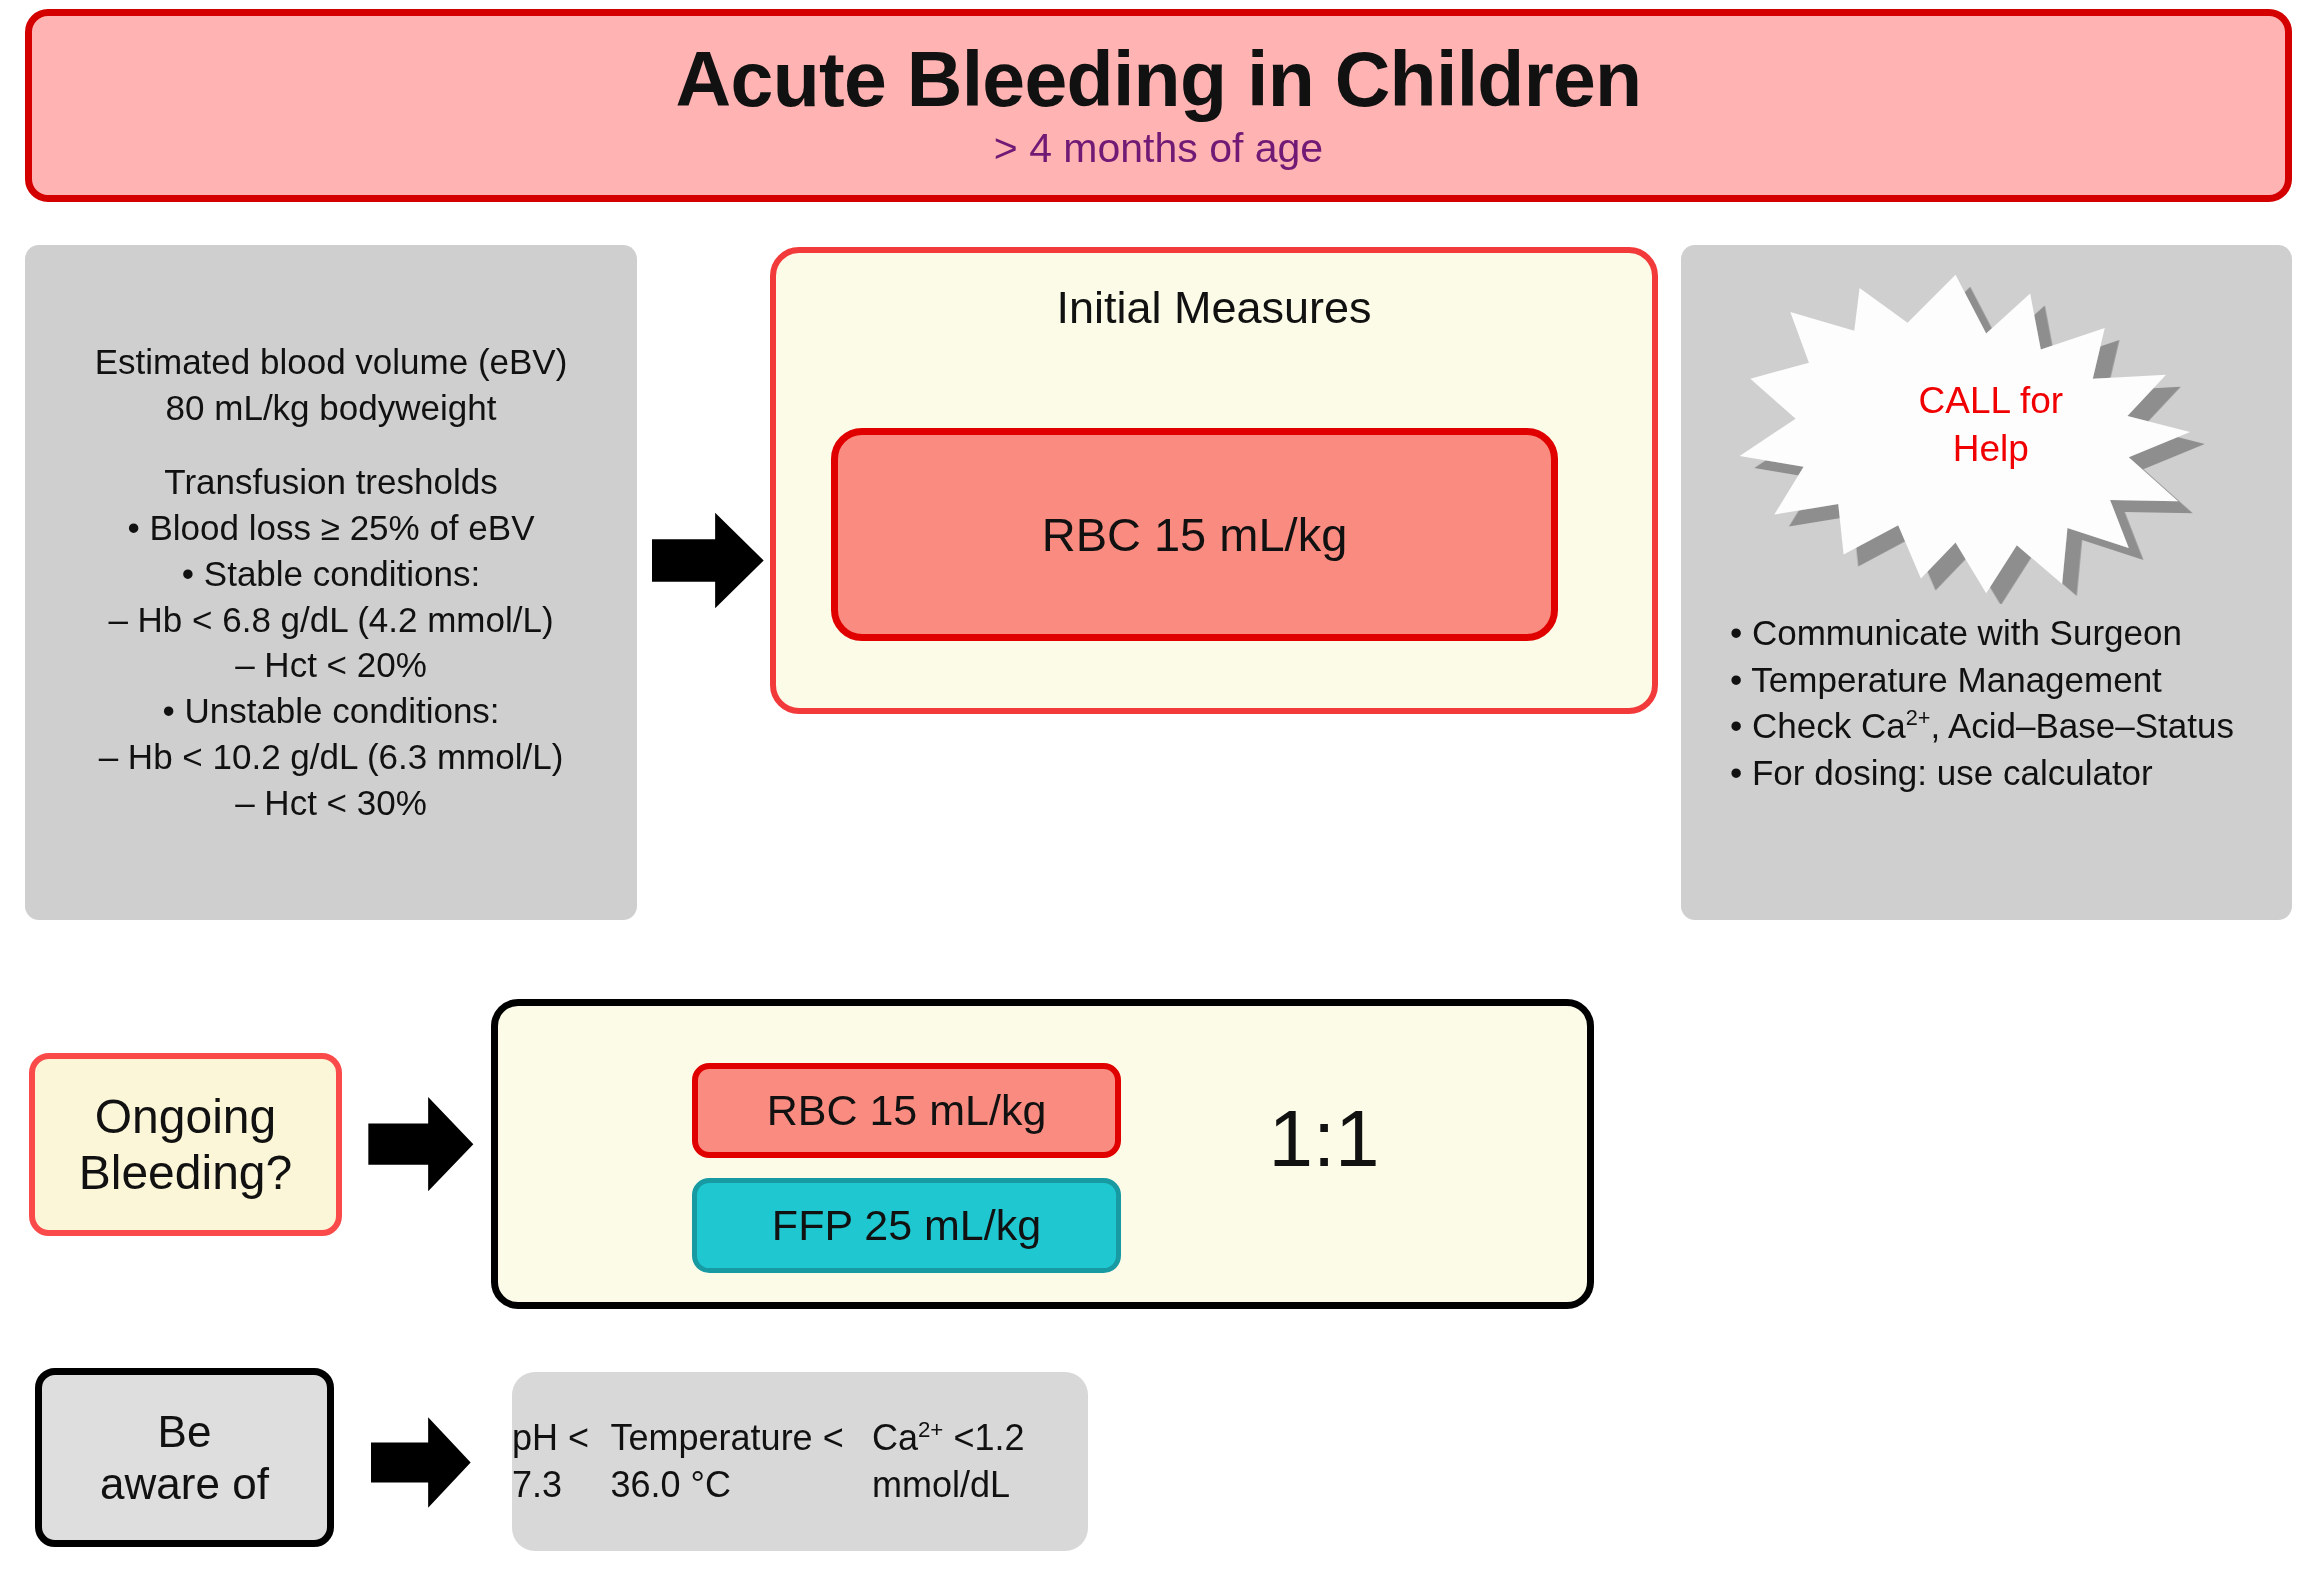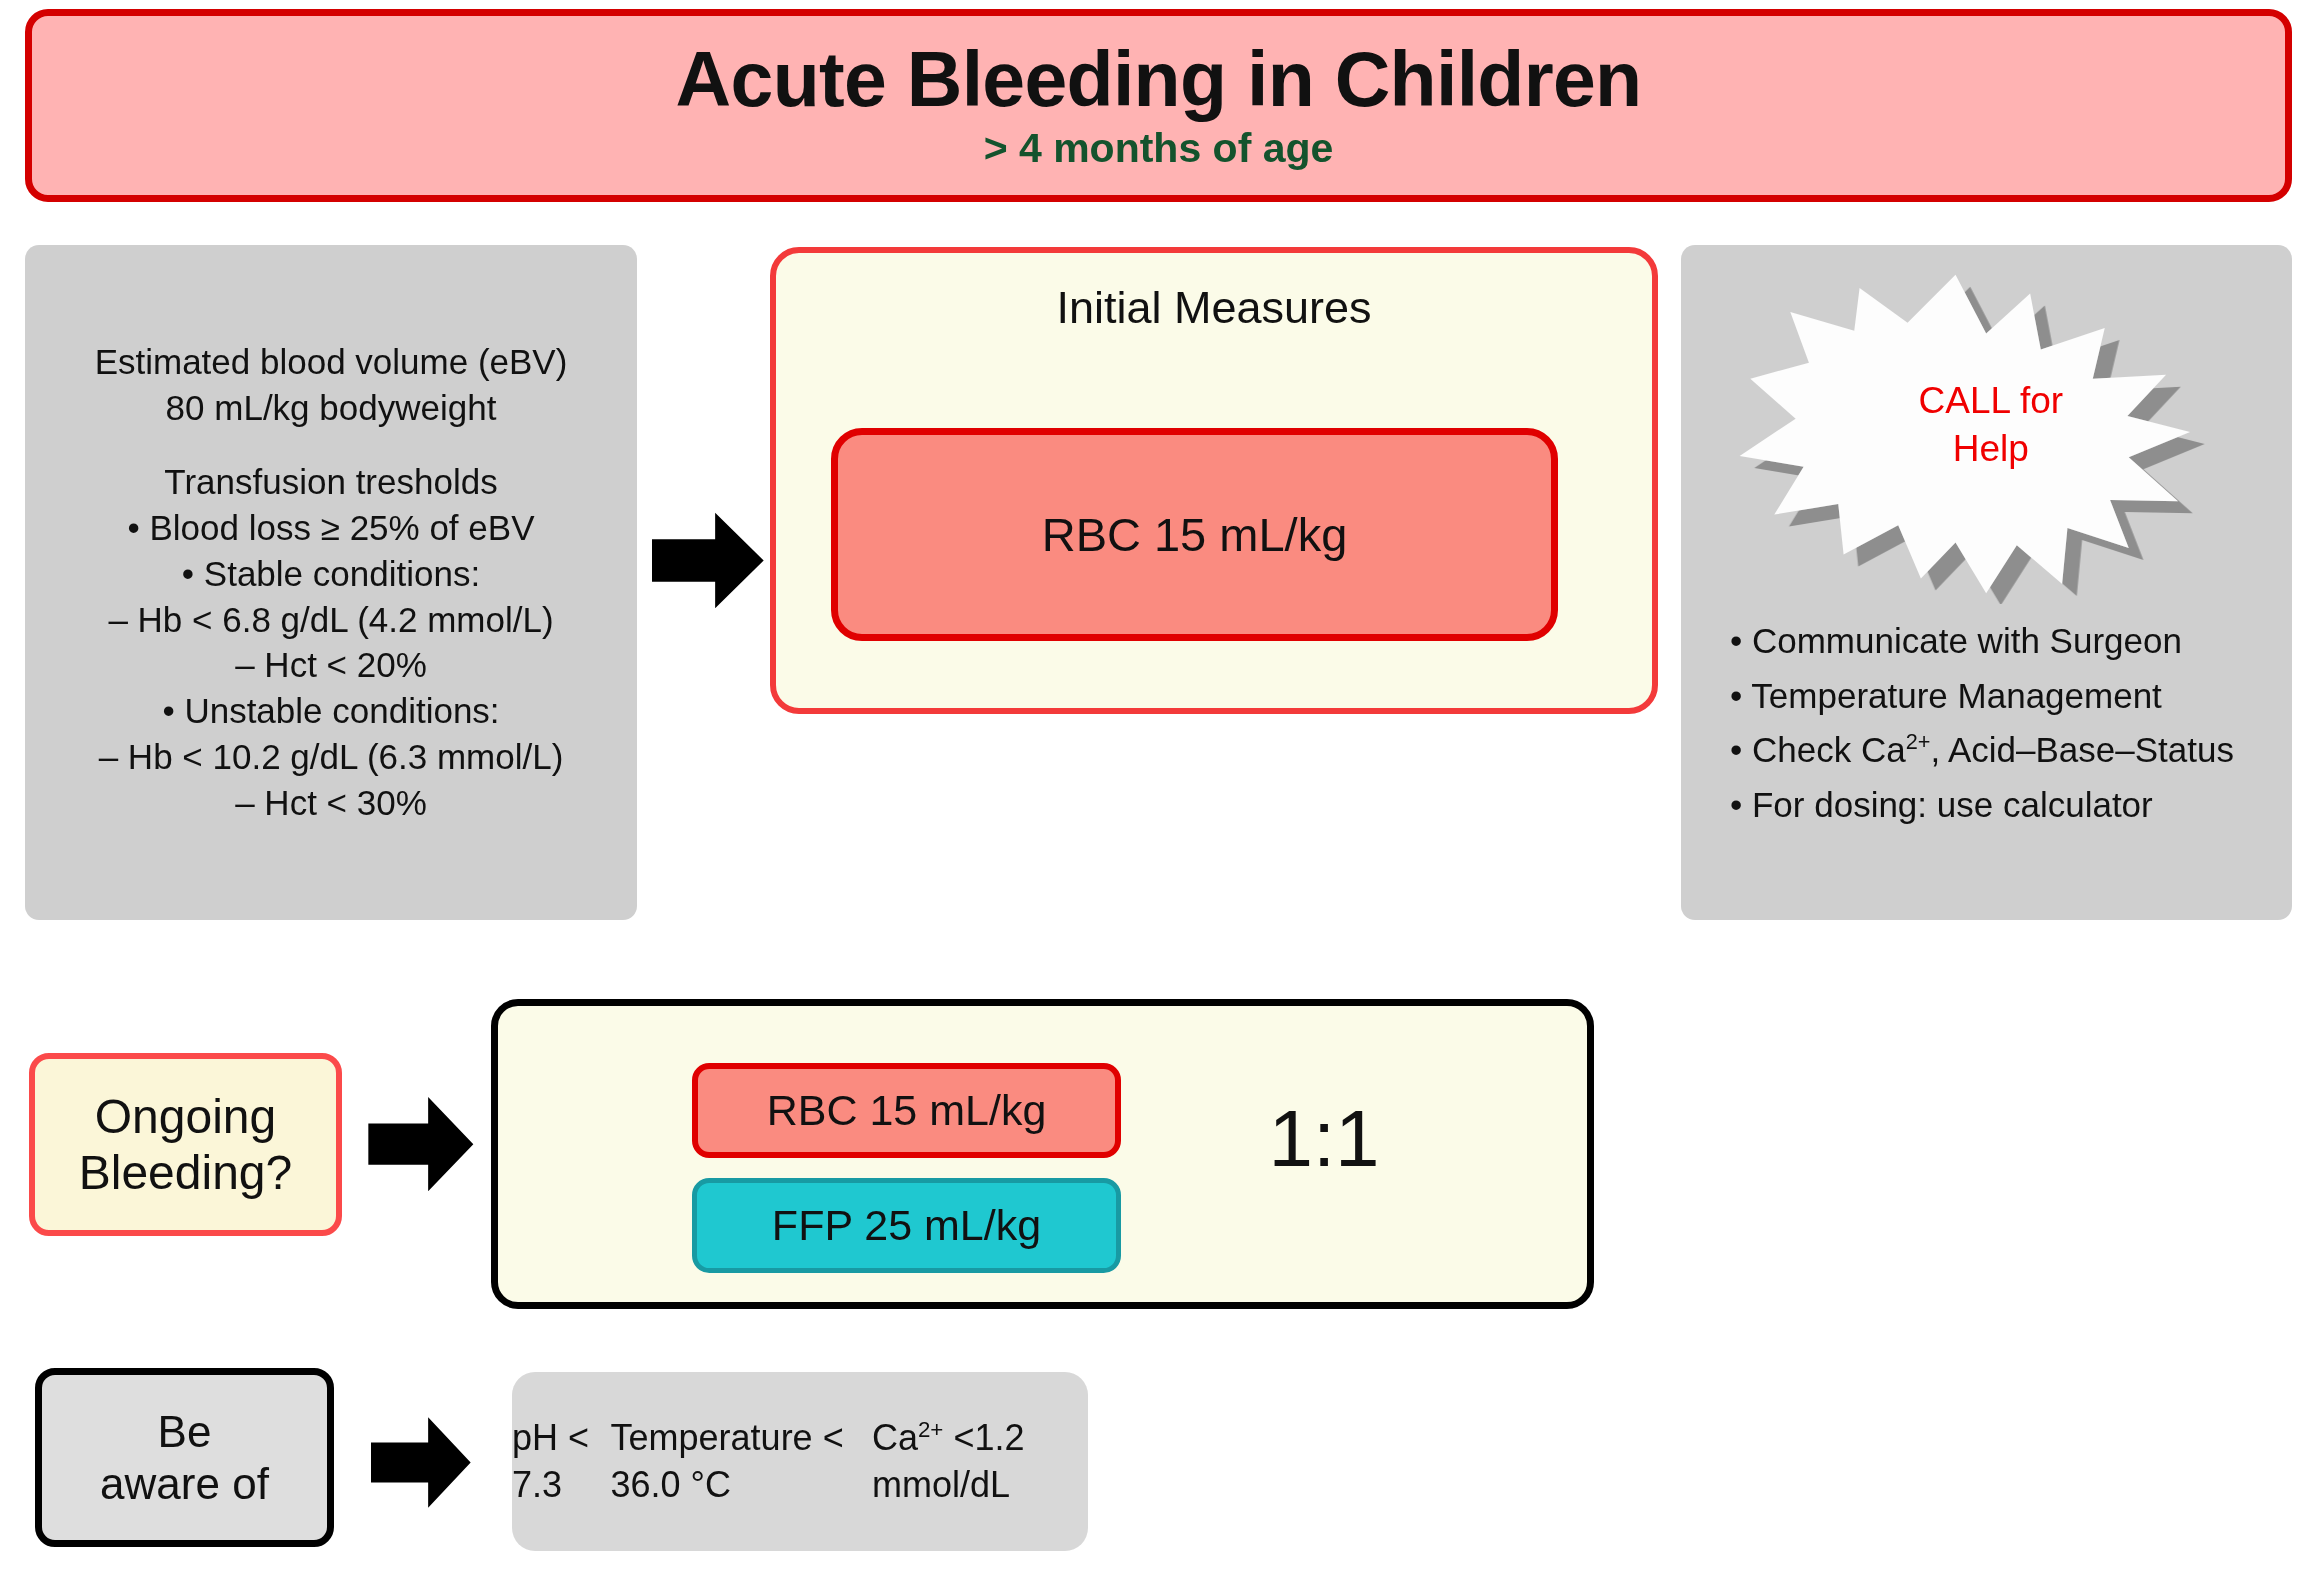--- a/index.html
+++ b/index.html
@@ -34,23 +34,23 @@
   }
   .header-title {
     font-size: 77px;
     font-weight: 700;
     letter-spacing: -0.7px;
     line-height: 1.02;
     color: #111;
   }
   .header-sub {
     font-size: 41px;
-    font-weight: 700;
+    font-weight: 400;
     margin-top: 6.7px;
-    color: #14532d;
+    color: #701a75;
   }
 
   
   .gray-panel {
     position: absolute;
     background: #cfcfcf;
     border-radius: 14px;
   }
   #left-panel {
     left: 25px;
@@ -107,21 +107,21 @@
 
   .right-bullets {
     position: absolute;
     left: 49px;
     top: 365px;
     width: 553px;
     font-size: 35px;
     line-height: 1.33;
     color: #111;
   }
-  .right-bullets .b-item { white-space: nowrap; margin-top: 8px; }
+  .right-bullets .b-item { white-space: nowrap; }
   .right-bullets sup { font-size: 0.62em; vertical-align: super; }
 
   
   #initial-measures {
     position: absolute;
     left: 770px;
     top: 247px;
     width: 888px;
     height: 467px;
     box-sizing: border-box;

